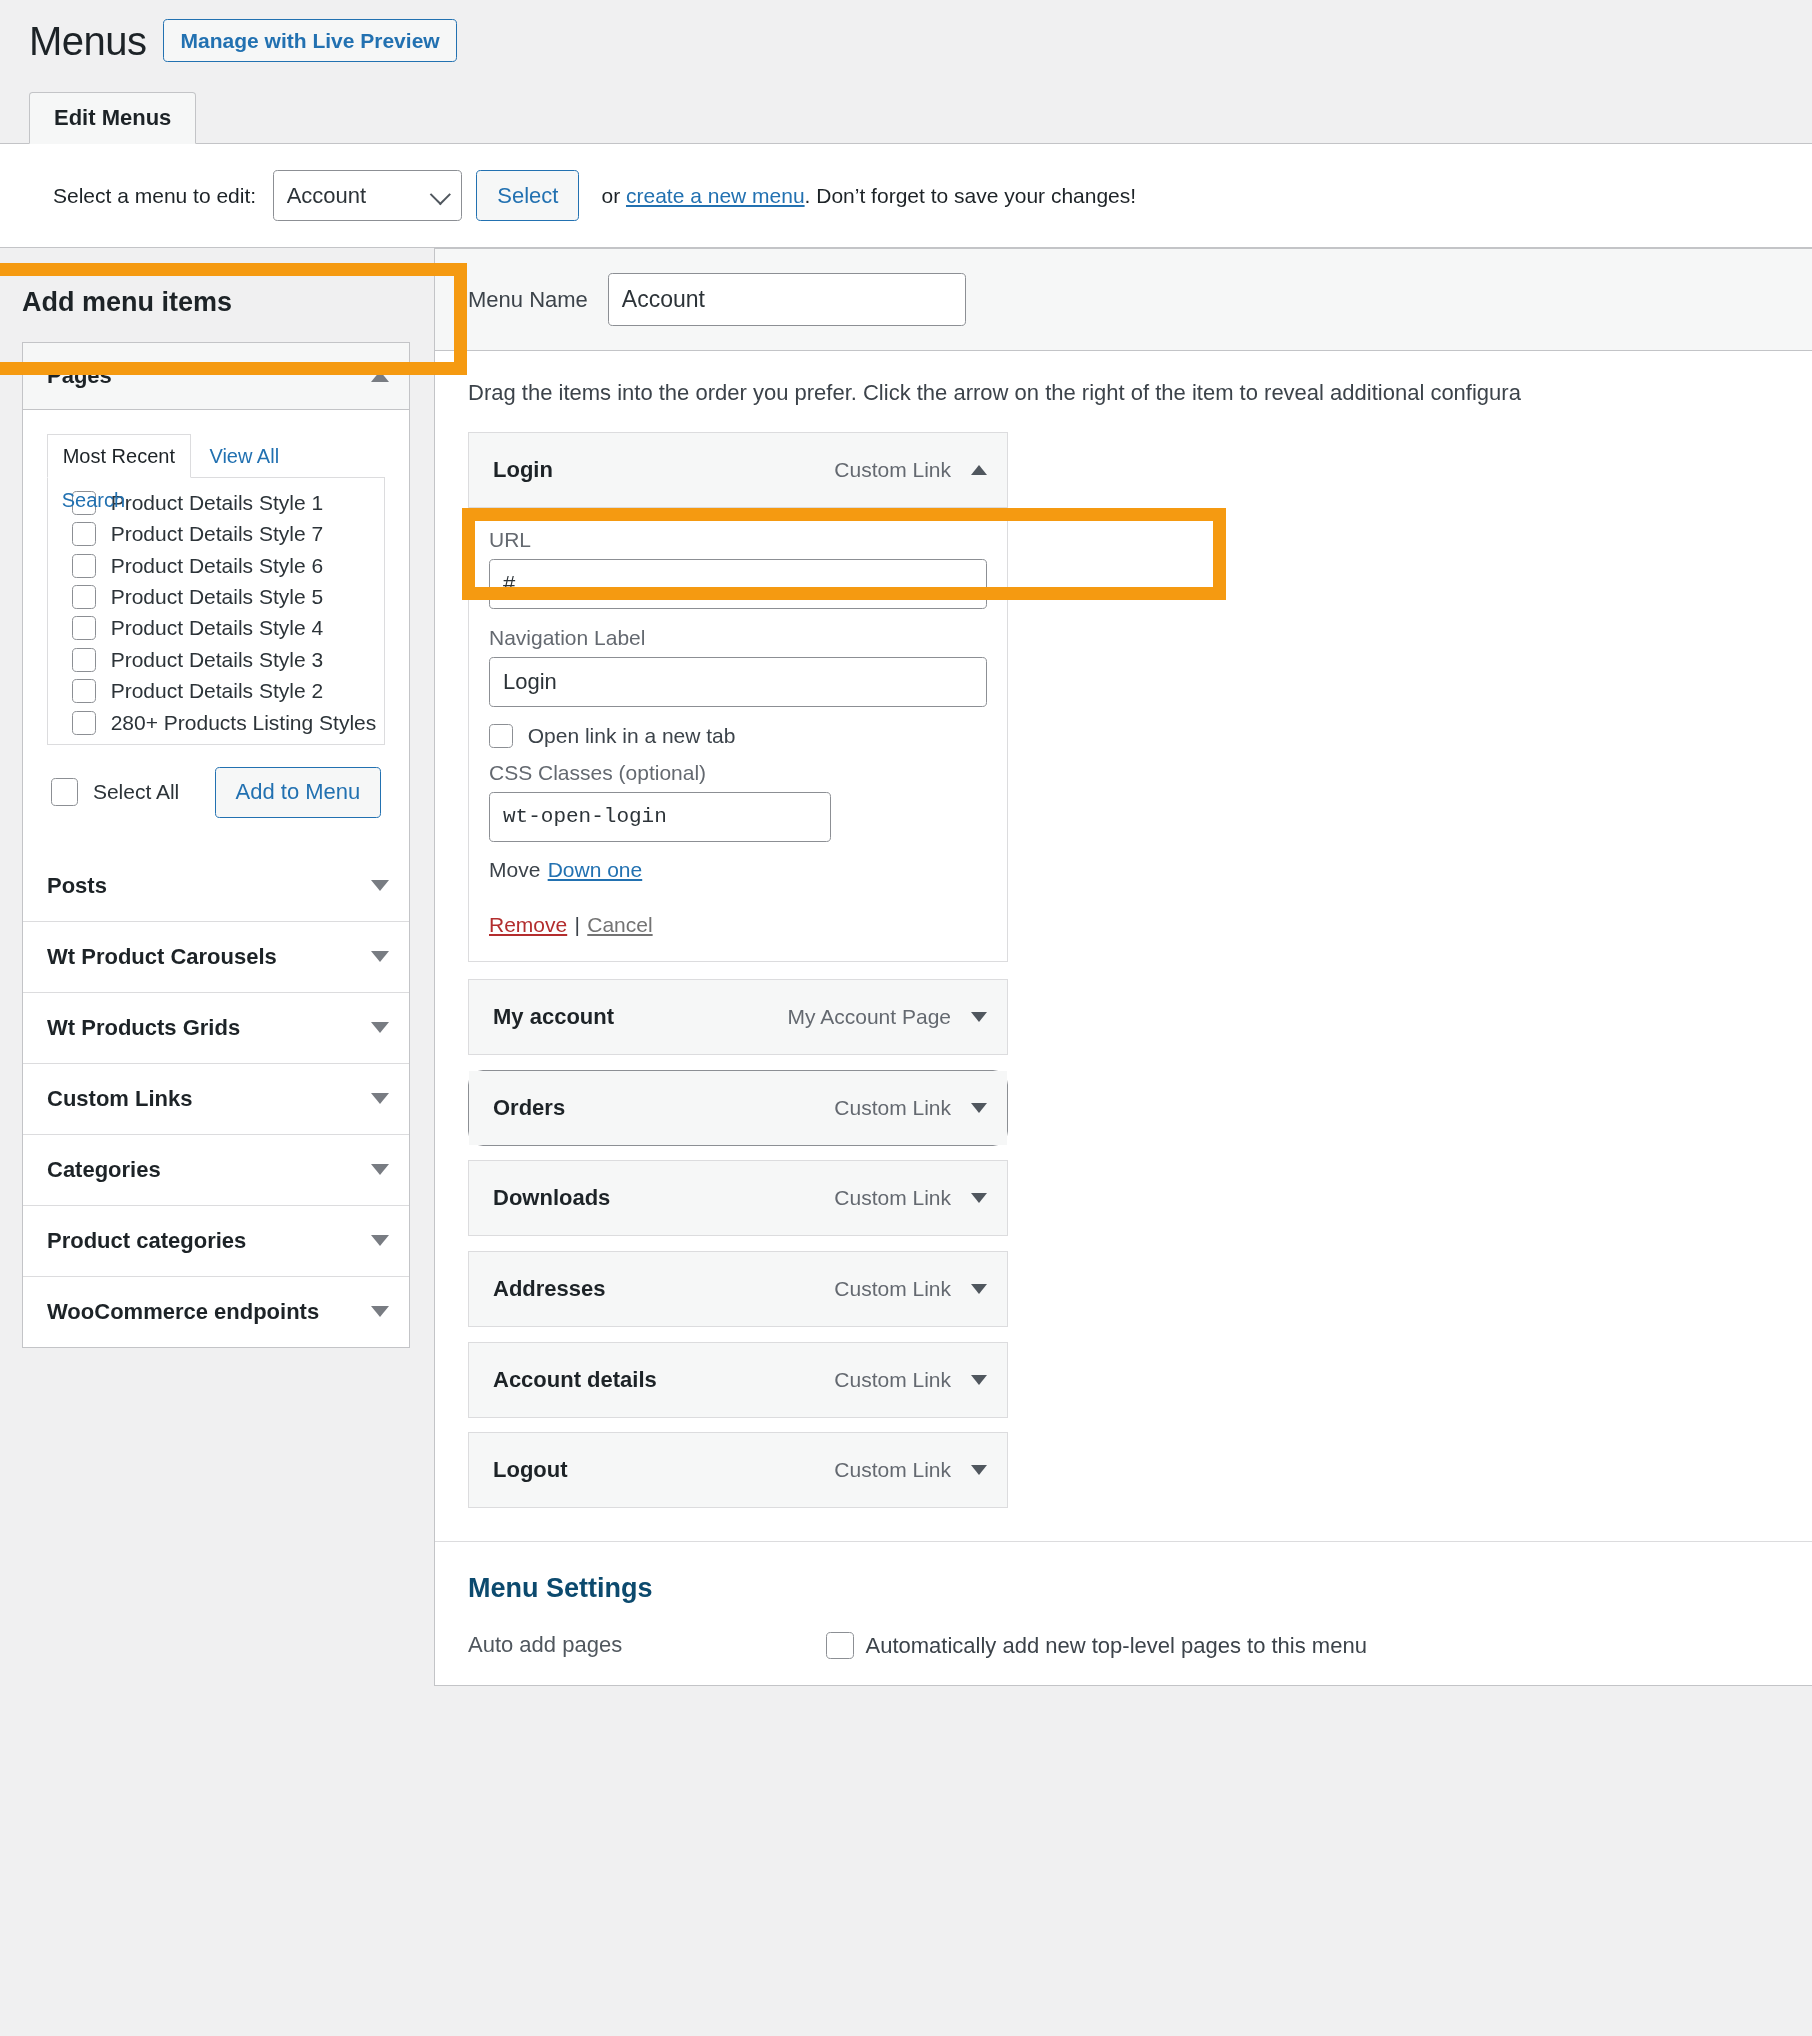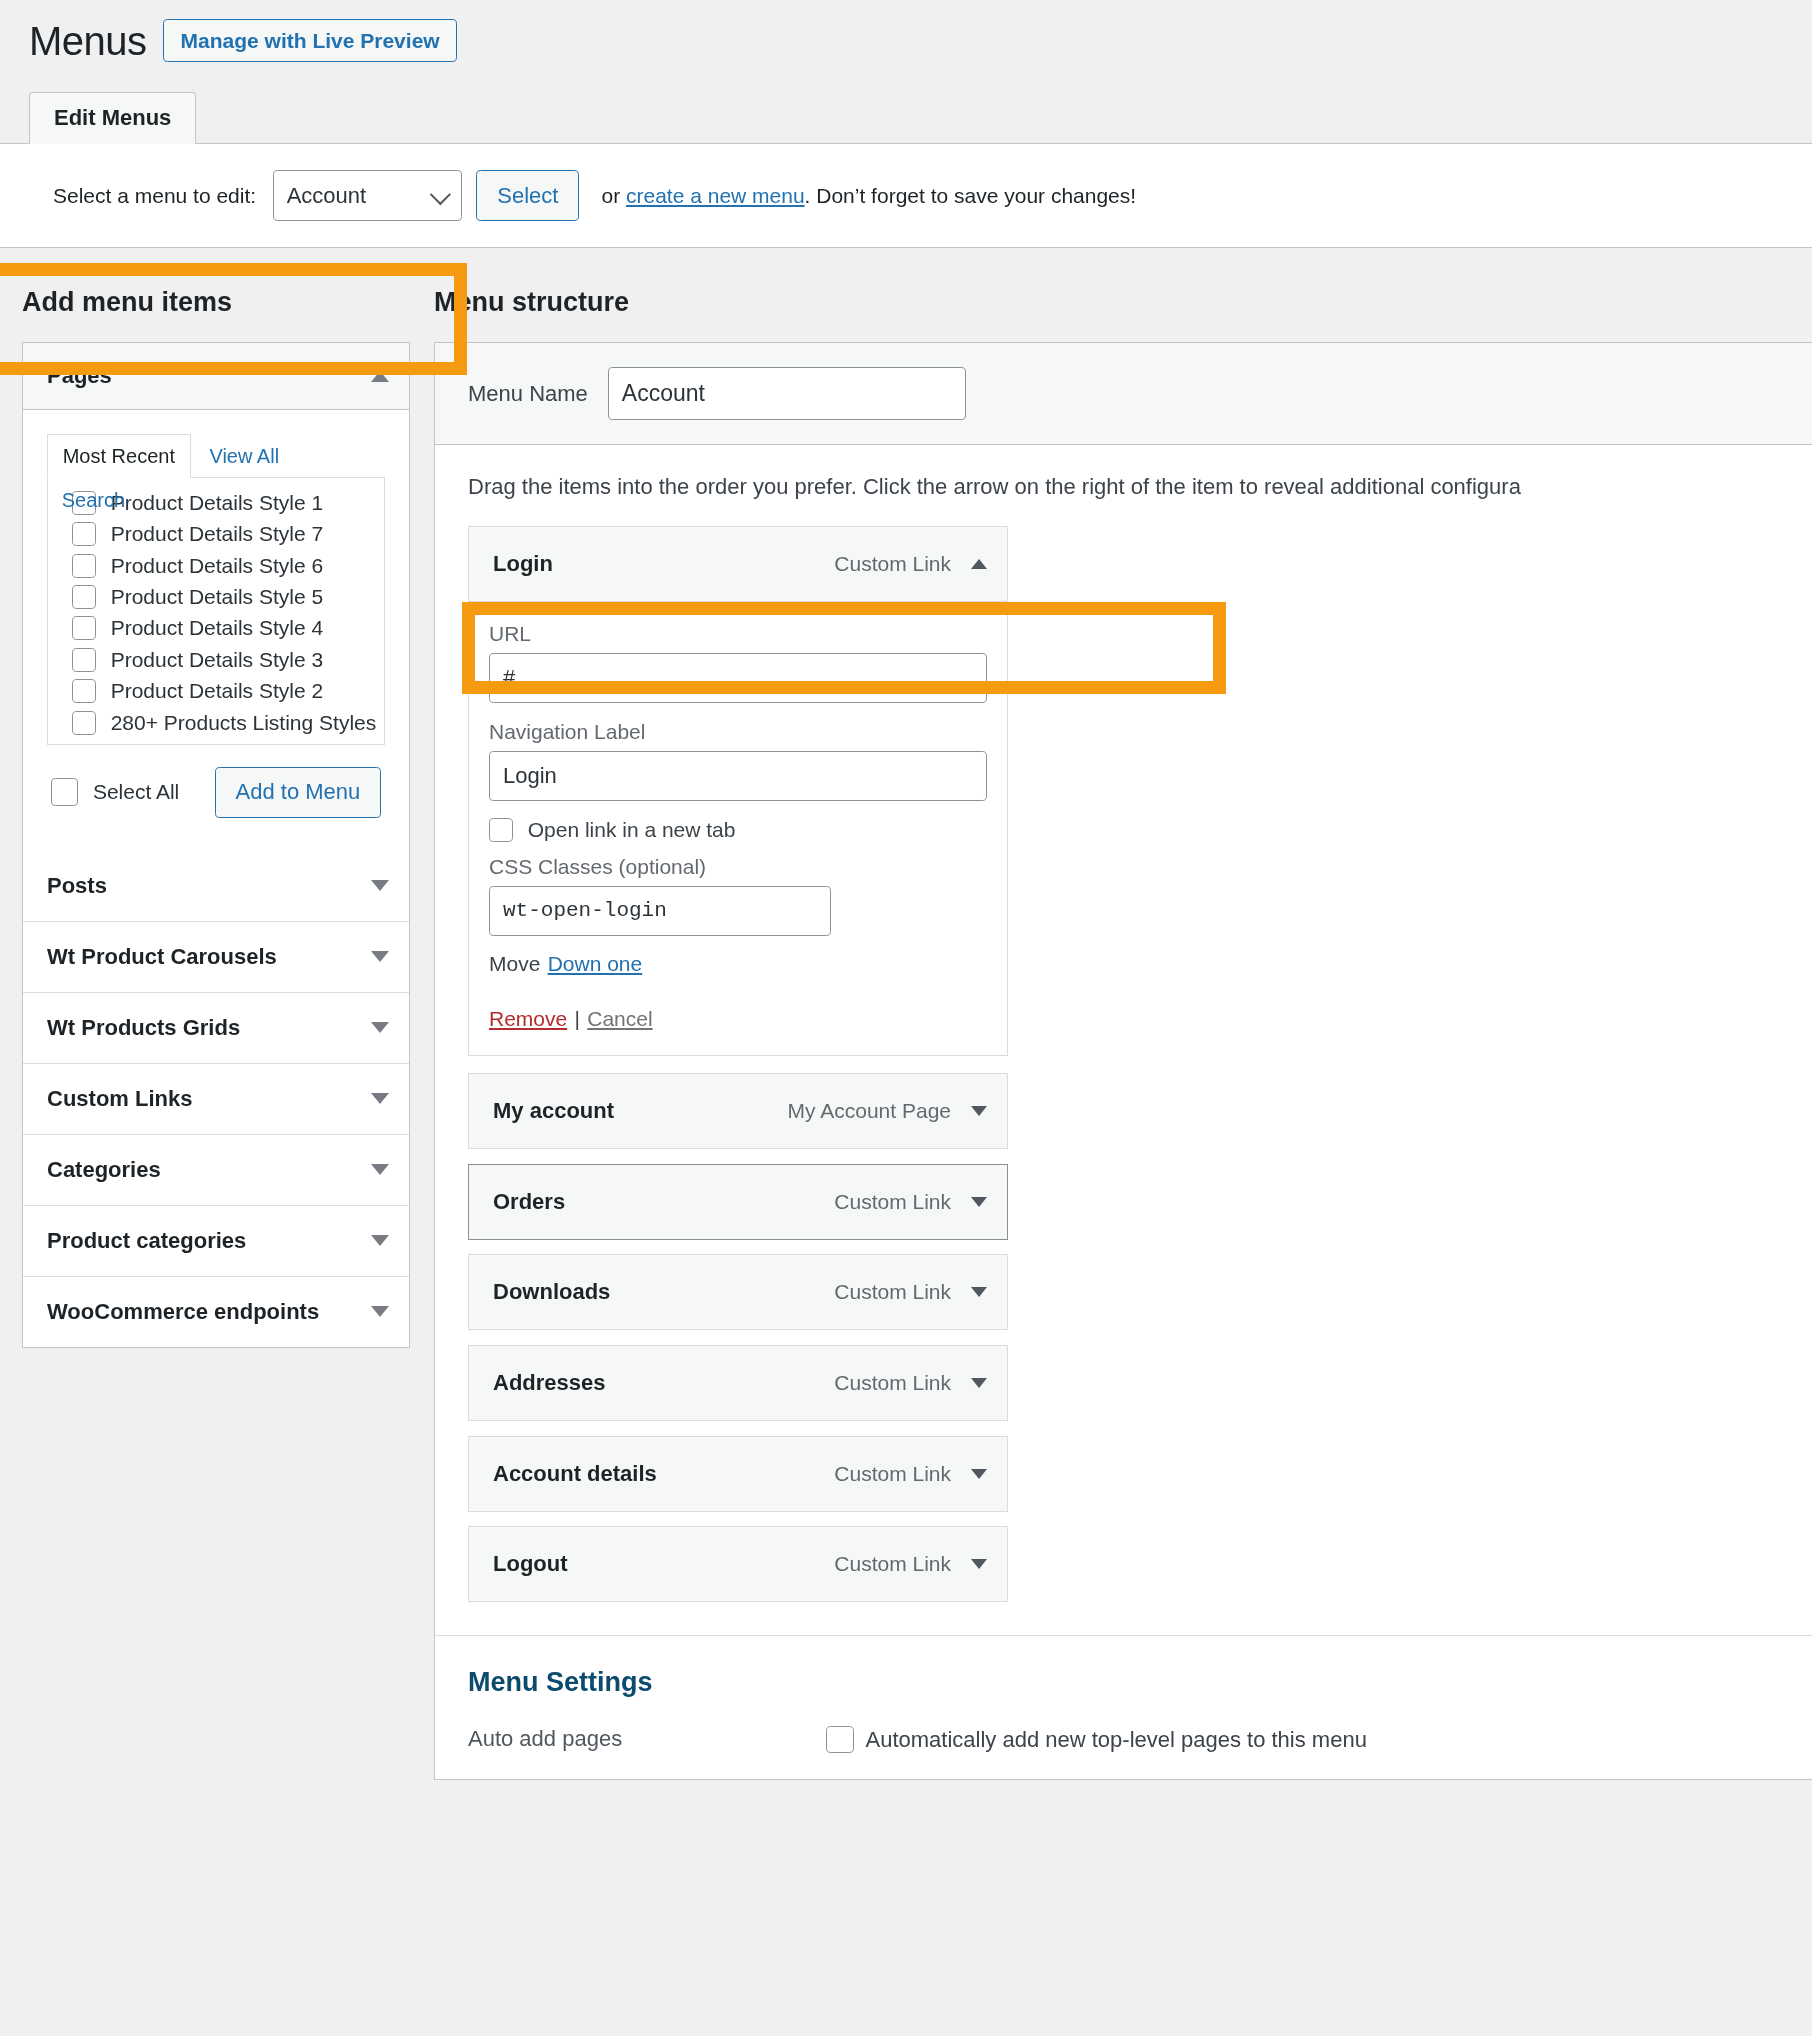--- a/index.html
+++ b/index.html
@@ -199,21 +199,21 @@
     padding: 29px 0 26px 33px; font-size: 22px; color: #3c434a;
     white-space: nowrap; overflow: hidden;
   }
 
   .menu-items { padding: 0 0 0 33px; }
 
   .mi {
     width: 540px; margin-bottom: 14.7px;
     border: 1.8px solid #dcdcde; background: #f6f7f7;
   }
-  .mi.hovered { border-color: #8c8f94; }
+  .mi.hovered { border-color: #8c8f94; border-radius: 15px; }
   .mi.expanded { border: 1.8px solid #dcdcde; background: #fff; margin-bottom: 16.5px; }
   .mi-head {
     display: flex; align-items: center; justify-content: space-between;
     padding: 24px 20px 24px 24px; background: #f6f7f7;
     cursor: pointer;
   }
   .mi.expanded .mi-head { border-bottom: 1.8px solid #dcdcde; }
   .mi-title { font-size: 22px; font-weight: 700; color: #1d2327; }
   .mi-right { display: flex; align-items: center; gap: 20px; }
   .mi-type { font-size: 21px; color: #646970; }
@@ -372,21 +372,20 @@
         </div>
         <div class="acc-row">
           <span class="acc-title">WooCommerce endpoints</span>
           <span class="tri down"></span>
         </div>
 
       </div>
     </div>
 
     <div class="col-right">
-      <div class="section-title">Menu structure</div>
 
       <div class="structure-box">
 
         <div class="menu-name-row">
           <span class="menu-name-label">Menu Name</span>
           <span class="menu-name-input">Account</span>
         </div>
 
         <div class="drag-hint">Drag the items into the order you prefer. Click the arrow on the right of the item to reveal additional configura</div>
 

